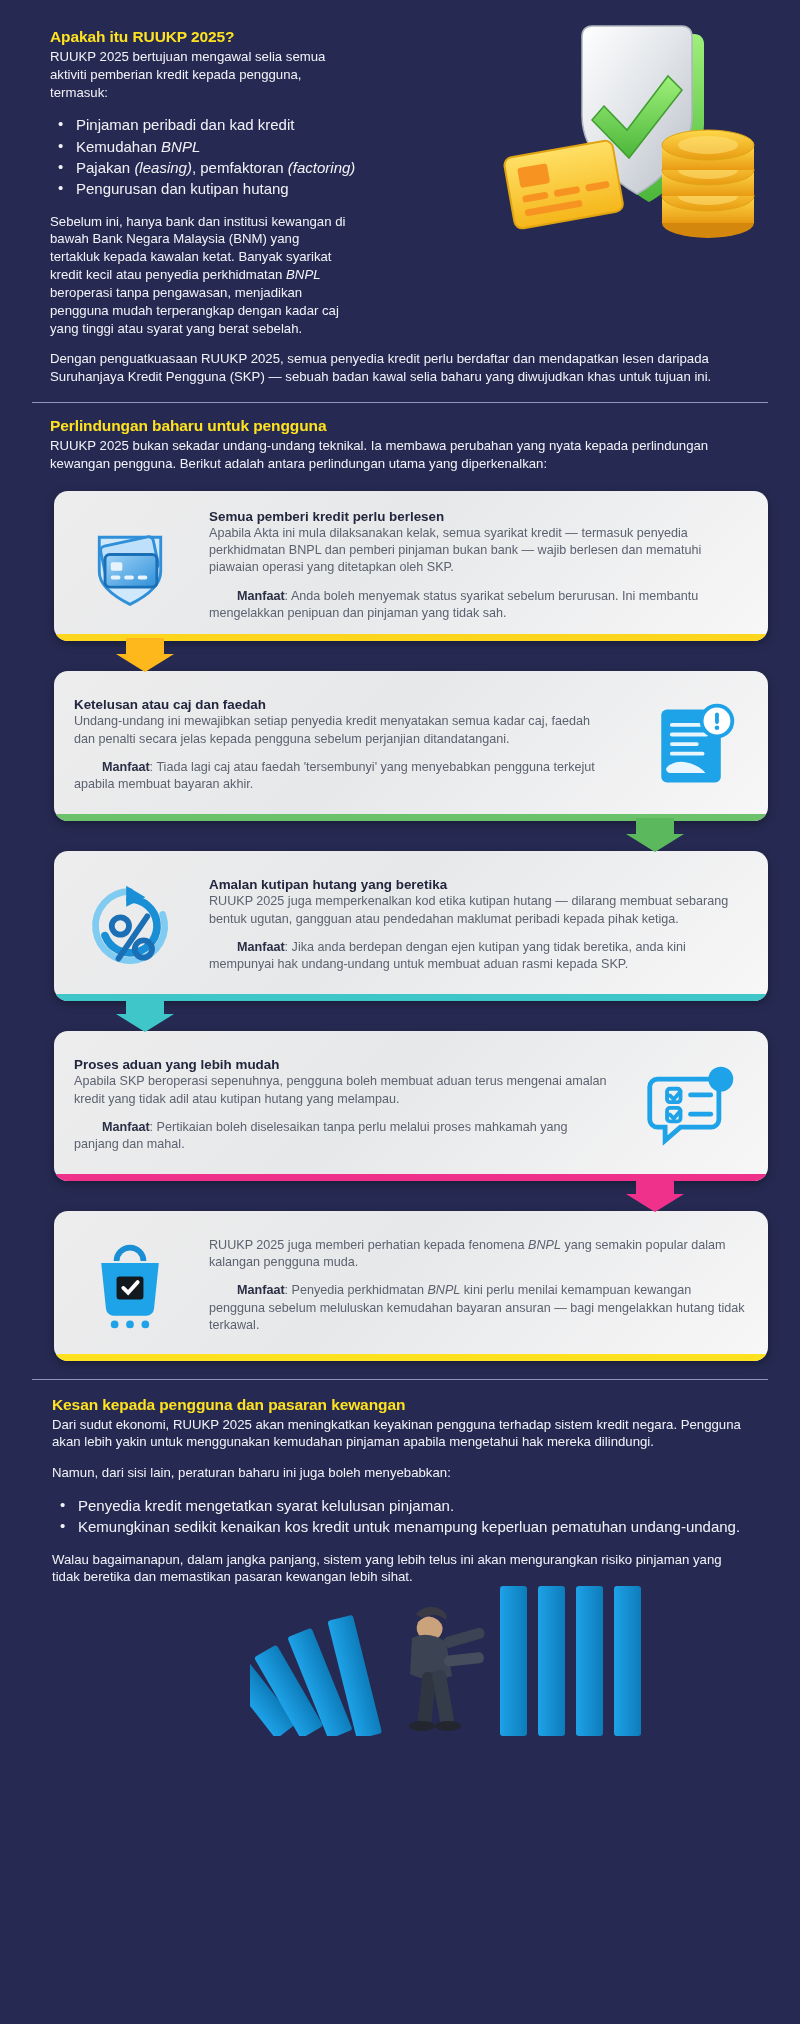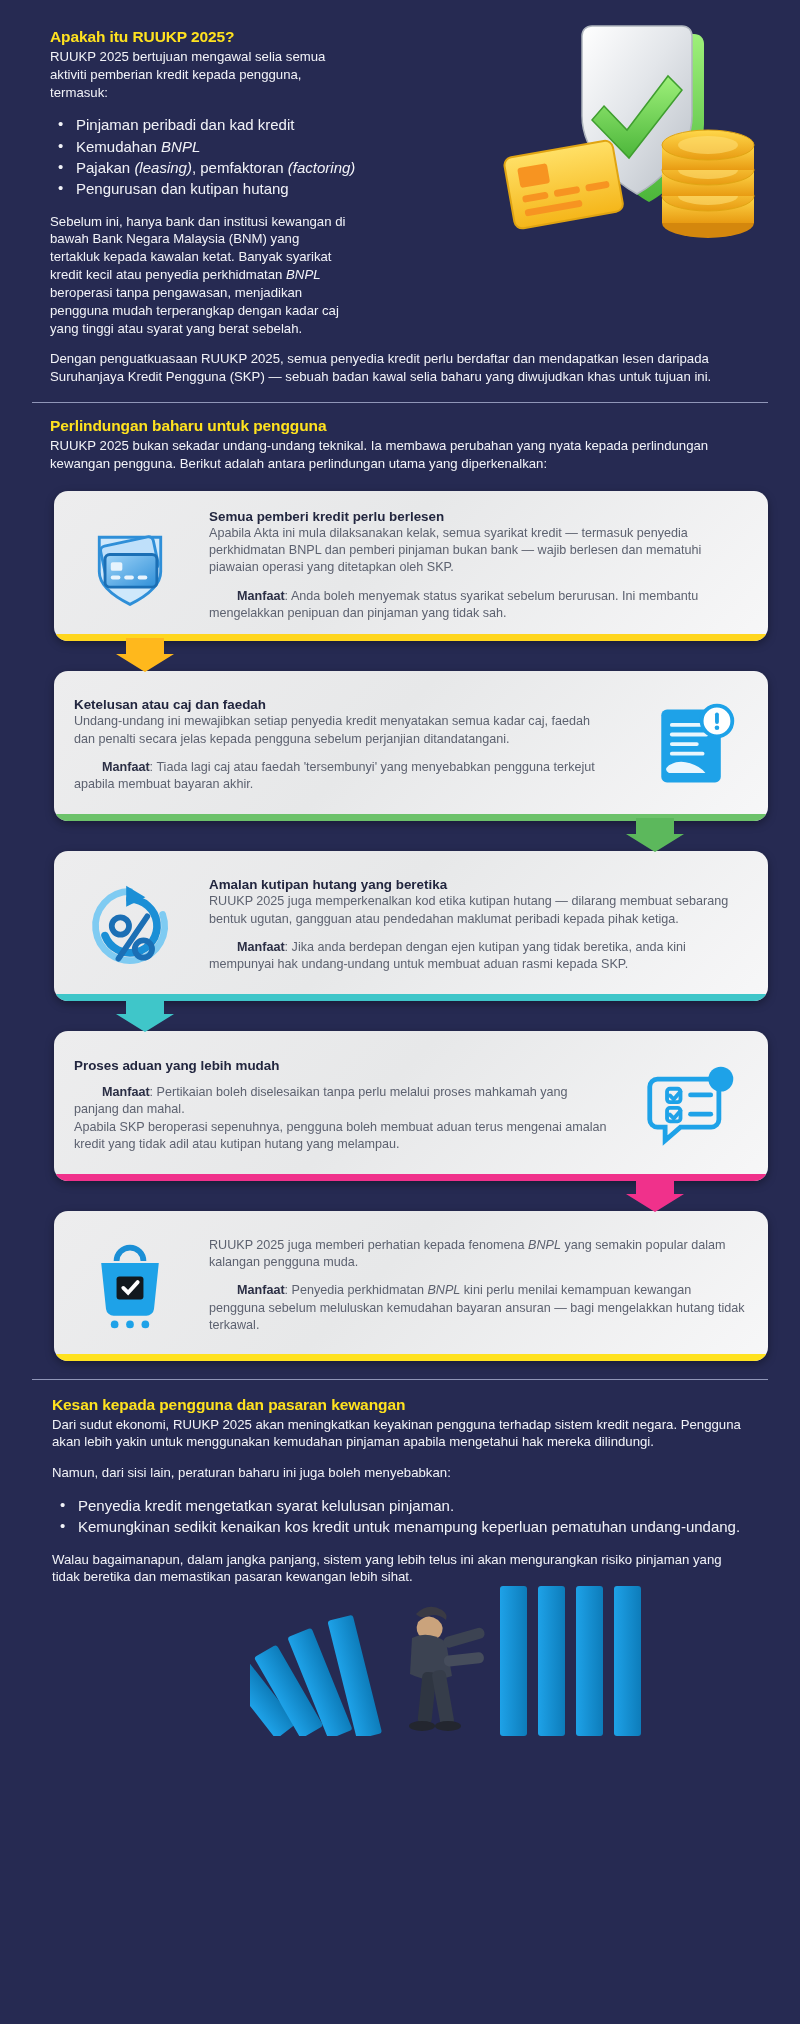--- a/index.html
+++ b/index.html
@@ -341,22 +341,22 @@
         <svg viewBox="0 0 58 34" width="58" height="34">
             <path d="M10 0 H48 V16 H58 L29 34 L0 16 H10 Z" fill="#3fc6c9"></path>
           </svg>
       </div>
     </div>
 
     <div class="card-wrap">
       <div class="card c4">
         <div class="card-body">
           <div class="card-title">Proses aduan yang lebih mudah</div>
+          <div class="card-p">Apabila SKP beroperasi sepenuhnya, pengguna boleh membuat aduan terus mengenai amalan kredit yang tidak adil atau kutipan hutang yang melampau.</div>
           <div class="card-p benefit"><b>Manfaat</b><span>: </span><span>Pertikaian boleh diselesaikan tanpa perlu melalui proses mahkamah yang panjang dan mahal.</span></div>
-          <div class="card-p">Apabila SKP beroperasi sepenuhnya, pengguna boleh membuat aduan terus mengenai amalan kredit yang tidak adil atau kutipan hutang yang melampau.</div>
         </div>
         <div class="card-sep" style="margin:2px 6px 8px 16px"></div>
         <div class="card-icon">
           <svg viewBox="0 0 100 100" width="96" height="96">
             <path d="M14 22 h56 a8 8 0 0 1 8 8 v34 a8 8 0 0 1 -8 8 h-32 l-16 14 v-14 h-8 a8 8 0 0 1 -8 -8 v-34 a8 8 0 0 1 8 -8 Z" fill="none" stroke="#1ea2e8" stroke-width="5"></path>
             <rect x="24" y="32" width="14" height="14" rx="3" fill="none" stroke="#1ea2e8" stroke-width="4"></rect>
             <path d="M27 39 l4 4 l7 -8" stroke="#1ea2e8" stroke-width="4" fill="none" stroke-linecap="round"></path>
             <rect x="24" y="52" width="14" height="14" rx="3" fill="none" stroke="#1ea2e8" stroke-width="4"></rect>
             <path d="M27 59 l4 4 l7 -8" stroke="#1ea2e8" stroke-width="4" fill="none" stroke-linecap="round"></path>
             <rect x="46" y="36" width="26" height="5" rx="2.5" fill="#1ea2e8"></rect>

